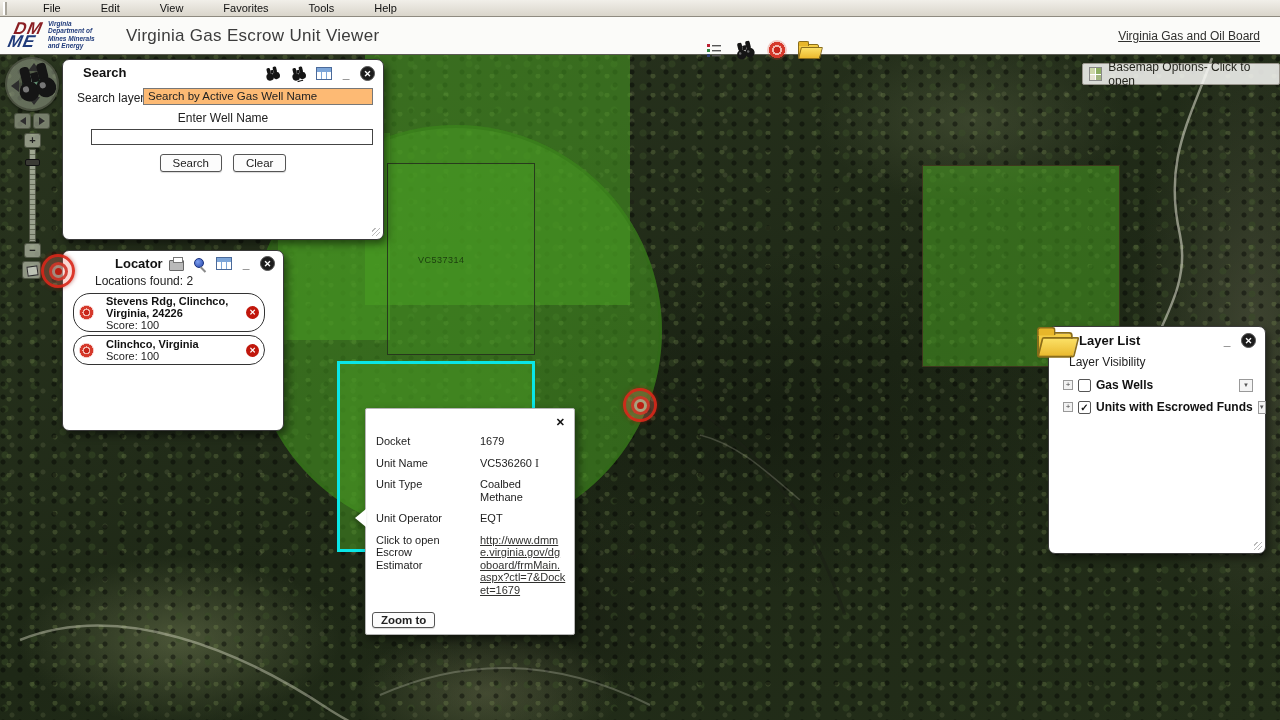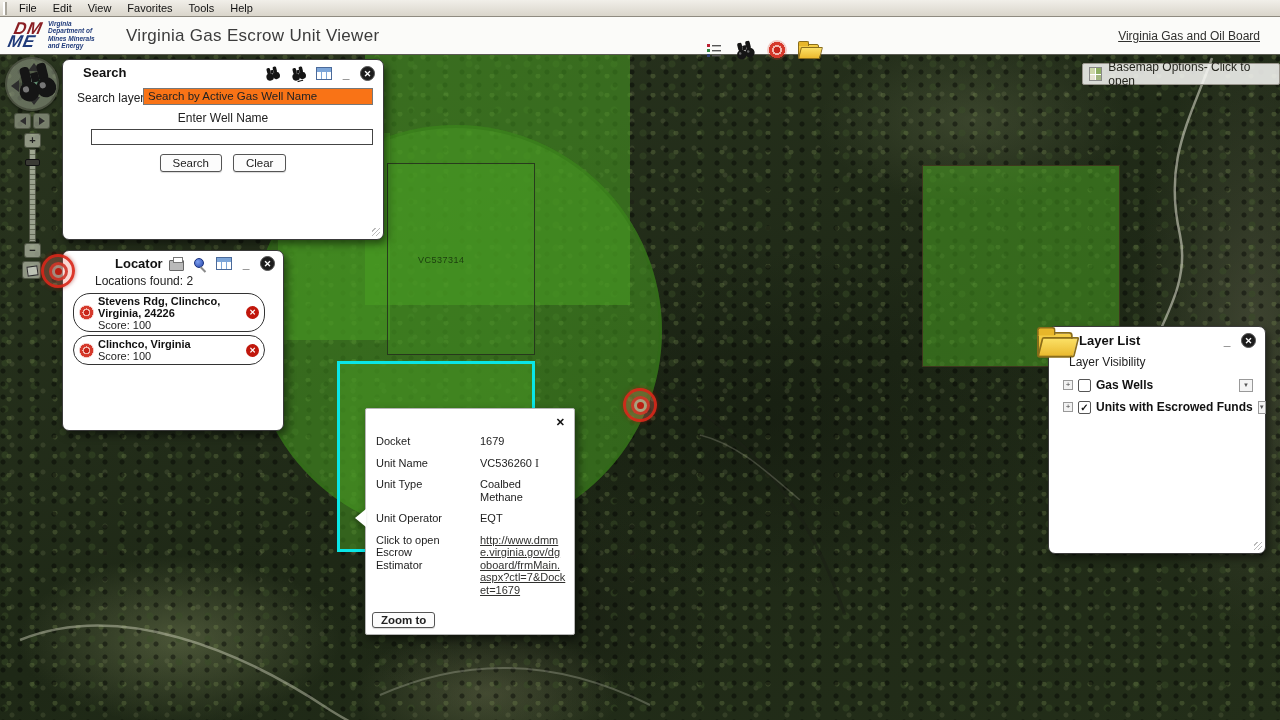--- a/index.html
+++ b/index.html
@@ -5,21 +5,21 @@
   * { margin:0; padding:0; box-sizing:border-box; }
   html,body { width:1280px; height:720px; overflow:hidden; }
   body { font-family:"Liberation Sans", sans-serif; position:relative; background:#1e2816; }
 
   
   .menubar { position:absolute; left:0; top:0; width:1280px; height:17px;
     background:linear-gradient(#f1efe9,#d9d5cb); border-bottom:1px solid #8e8a80;
     display:flex; align-items:center; z-index:40; }
   .menubar .grip { width:4px; height:13px; margin:0 4px 0 3px;
     border-left:2px solid #fff; border-right:2px solid #a8a49a; }
-  .menubar .mi { font-size:11px; color:#111; padding:1px 8px 2px 8px; cursor:default; }
+  .menubar .mi { font-size:11px; color:#111; padding:1px 8px 2px 8px; cursor:default;margin-left:24px; }
 
   
   .appheader { position:absolute; left:0; top:17px; width:1280px; height:38px;
     background:#fbfbf9; border-bottom:1px solid #5a5a52; z-index:40; display:flex; align-items:center; }
   .logo { position:relative; width:118px; height:34px; margin-left:8px; flex:0 0 auto; }
   .logo .dm { position:absolute; left:6px; top:0px; font-size:17px; font-weight:bold; font-style:italic;
     color:#8b1f24; letter-spacing:1px; transform:skewX(-12deg); }
   .logo .me { position:absolute; left:0px; top:13px; font-size:17px; font-weight:bold; font-style:italic;
     color:#1f3a7a; letter-spacing:1px; transform:skewX(-12deg); }
   .logo .ltxt { position:absolute; left:40px; top:1px; font-size:6.5px; line-height:7.5px;
@@ -135,33 +135,33 @@
     font-weight:bold; display:flex; align-items:center; justify-content:center; cursor:pointer;
     border:1.5px solid #555; }
   .rsz { position:absolute; right:3px; bottom:3px; width:8px; height:8px;
     background:repeating-linear-gradient(135deg, transparent 0 2px, #bbb 2px 3px); }
 
   
   .search-panel { left:62px; top:4px; width:322px; height:181px; }
   .search-hang { position:absolute; left:-50px; top:-1px; transform:rotate(-14deg); }
   .sp-row1 { position:absolute; left:14px; top:31px; font-size:12px; color:#222; }
   .sp-dd { position:absolute; left:80px; top:28px; width:230px; height:17px; border:1px solid #777;
-    background:#f97316; font-size:11.5px; color:#222; padding:1px 4px; overflow:hidden; white-space:nowrap; }
+    background:#fdba74; font-size:11.5px; color:#222; padding:1px 4px; overflow:hidden; white-space:nowrap; }
   .sp-lbl2 { position:absolute; left:0; top:51px; width:100%; text-align:center; font-size:12px; color:#222; }
   .sp-input { position:absolute; left:28px; top:69px; width:282px; height:16px; border:1px solid #444; background:#fff; }
   .sp-btns { position:absolute; left:0; top:94px; width:100%; display:flex; justify-content:center; gap:11px; }
   .btn { border:1px solid #555; background:#fcfcfc; border-radius:3px; font-size:11.5px; color:#222;
     padding:2px 12px; cursor:pointer; box-shadow:0 1px 1px rgba(0,0,0,.15); }
 
   
   .locator-panel { left:62px; top:195px; width:222px; height:181px; }
   .loc-hang { position:absolute; left:-22px; top:3px; }
   .loc-status { position:absolute; left:32px; top:23px; font-size:12px; color:#222; }
   .loc-card { position:absolute; left:10px; width:192px; border:1px solid #333; border-radius:17px;
-    background:#fff; display:flex; align-items:center; padding:3px 5px; gap:4px; }
+    background:#fff; display:flex; align-items:center; padding:3px 5px; gap:12px; }
   .loc-card1 { top:42px; height:39px; } .loc-card2 { top:84px; height:30px; }
   .target-sm { width:15px; height:15px; border-radius:50%; flex:0 0 auto;
     background:radial-gradient(circle,#c6251a 0 2.5px,#f2b7ae 2.5px 4px,#d5392b 4px 6.5px,rgba(213,57,43,.3) 6.5px 8px); }
   .loc-name { font-size:11px; font-weight:bold; line-height:12px; color:#111; }
   .loc-score { font-size:11px; color:#222; }
   .rmbtn { margin-left:auto; width:13px; height:13px; border-radius:50%; background:#c1170c; color:#fff;
     font-size:8px; font-weight:bold; display:flex; align-items:center; justify-content:center; cursor:pointer; flex:0 0 auto; }
 
   
   .popup { position:absolute; left:365px; top:353px; width:210px; height:227px; background:#fff;

